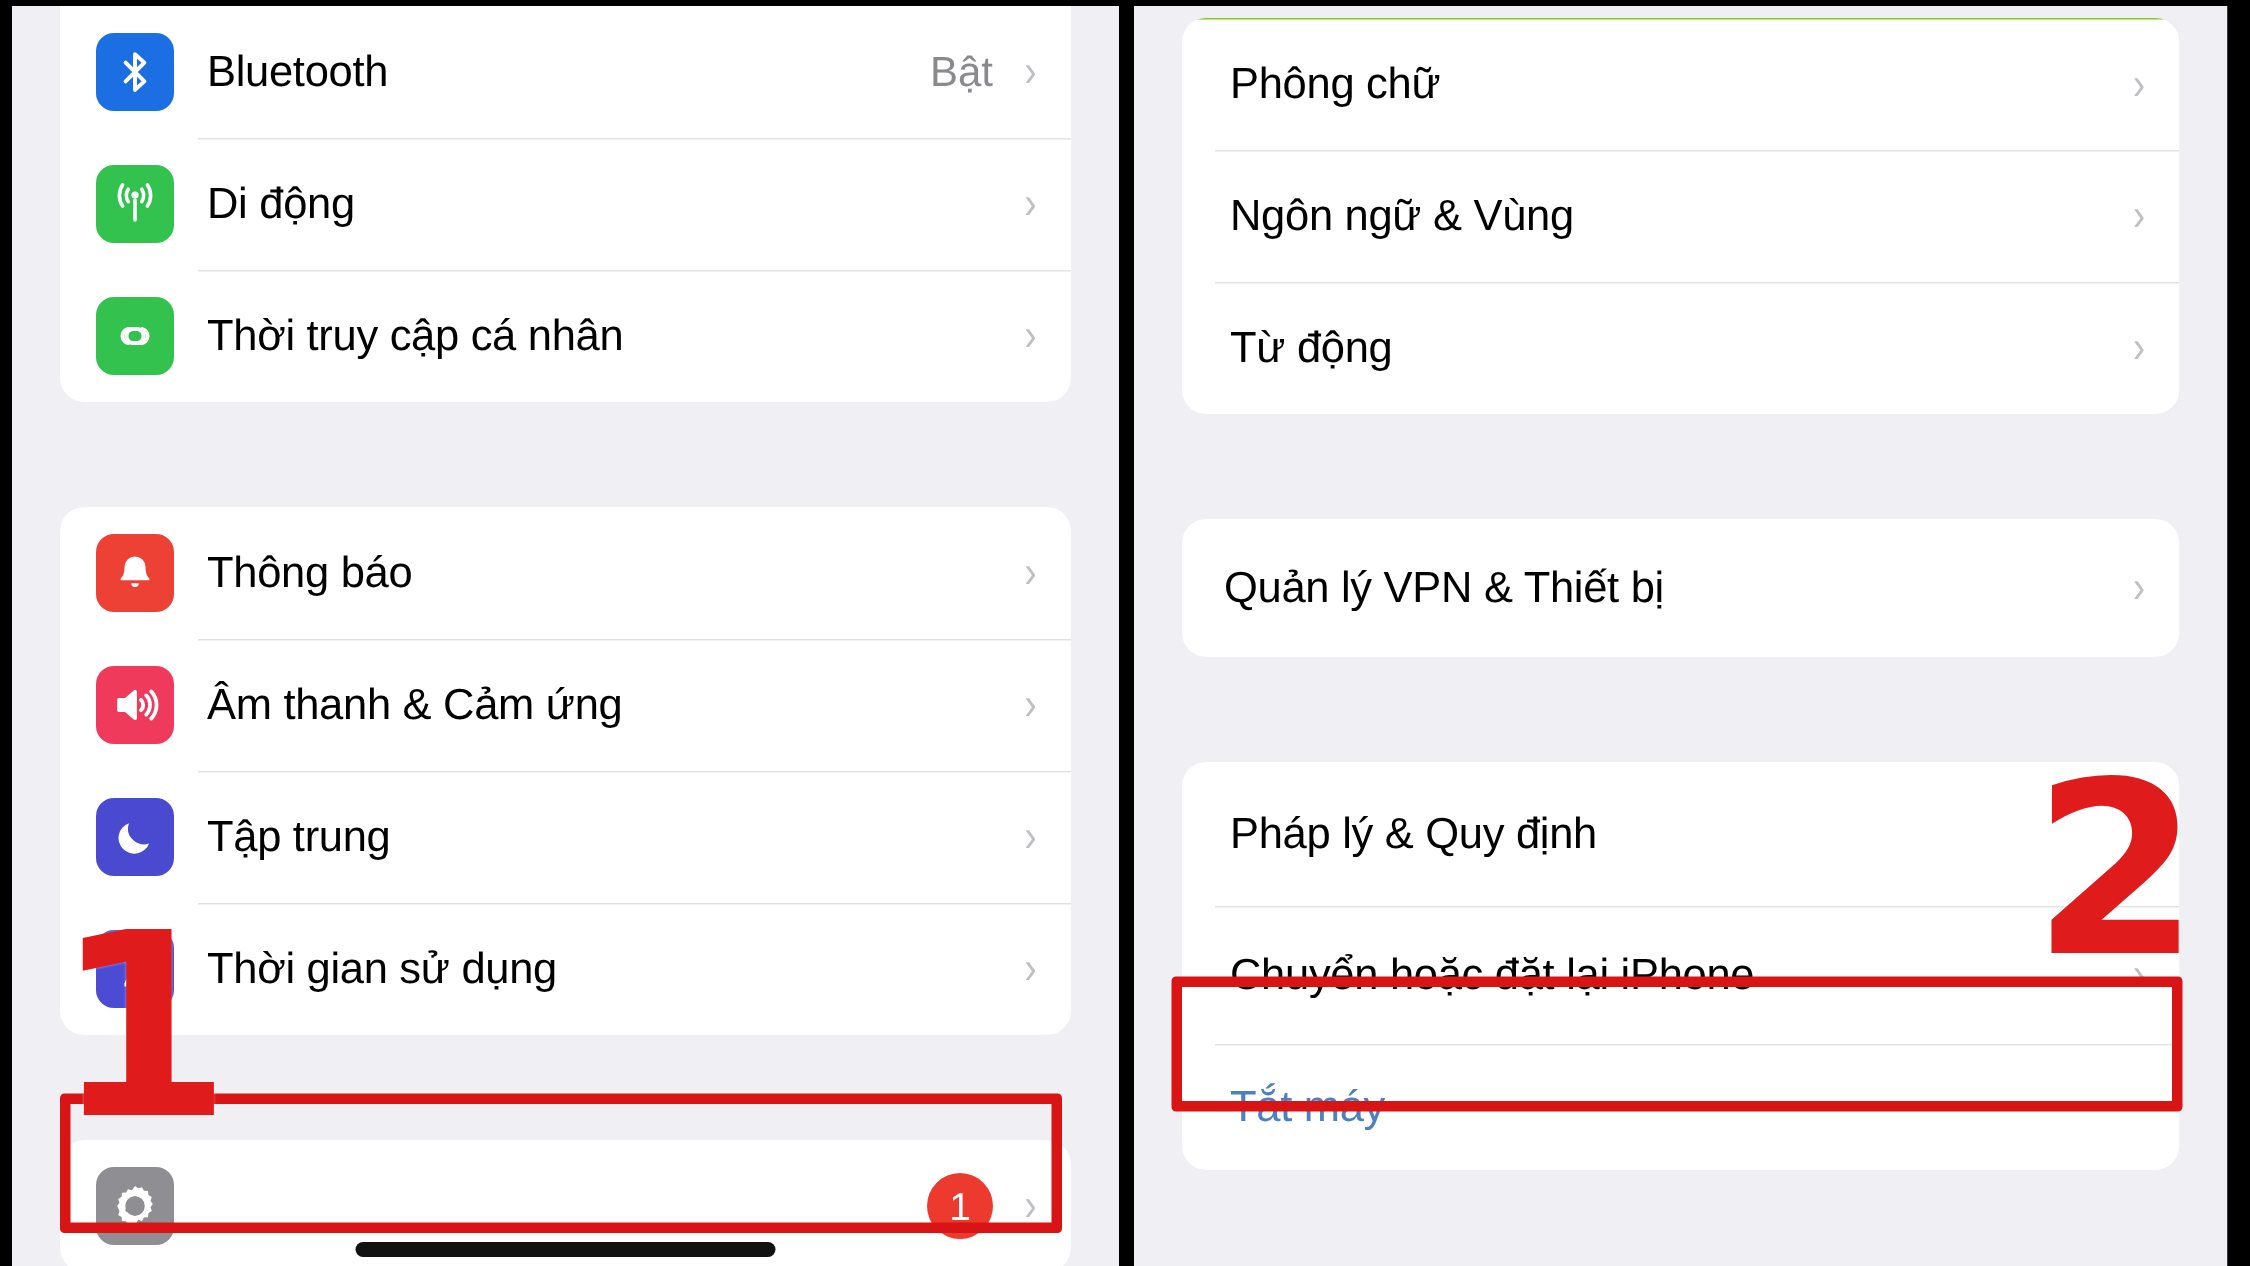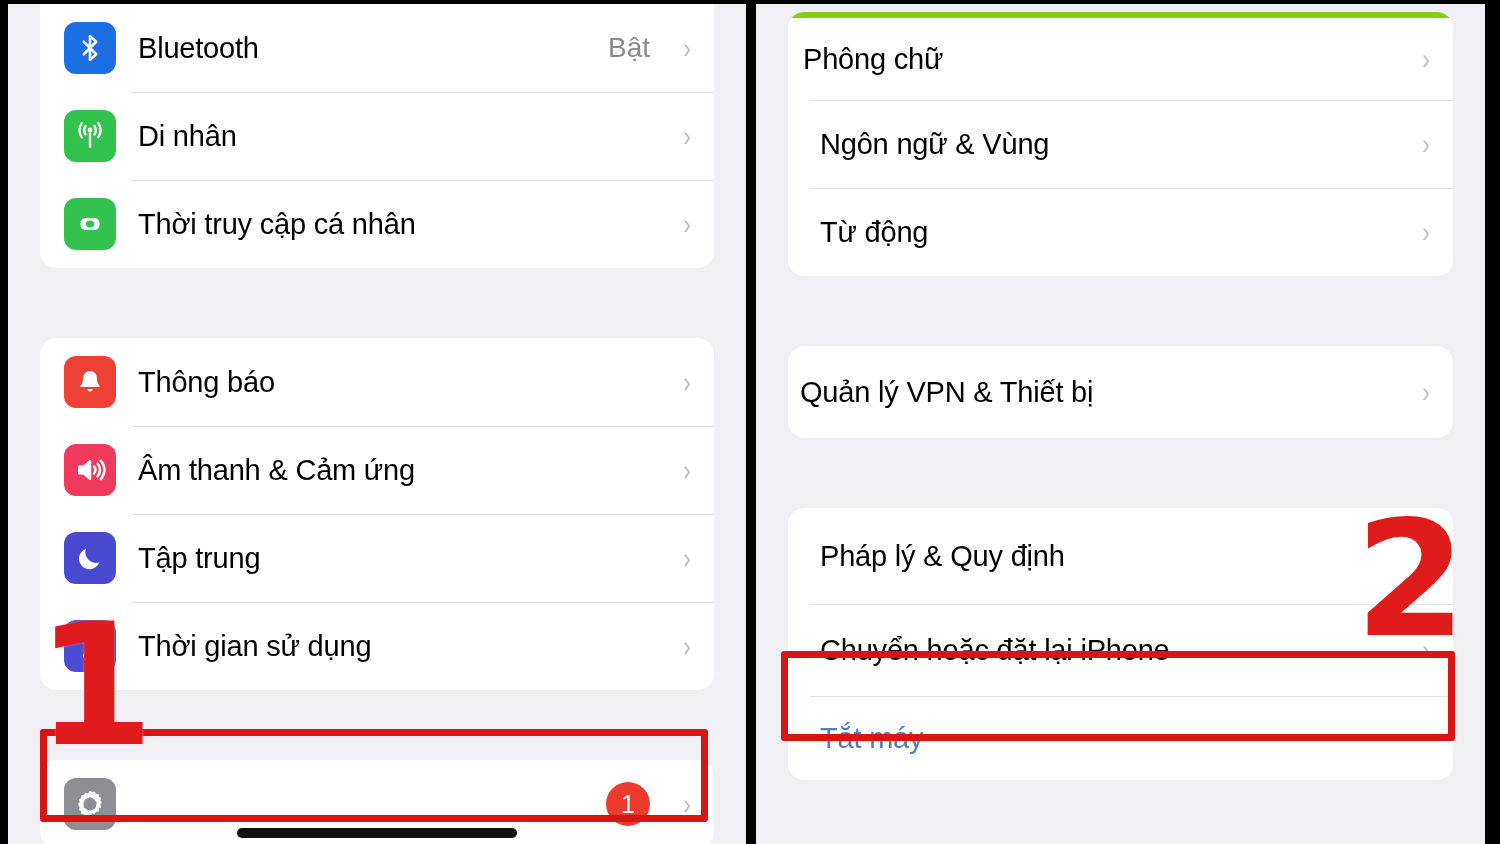--- a/index.html
+++ b/index.html
@@ -76,21 +76,21 @@
     color: #000;
     letter-spacing: -0.2px;
     white-space: nowrap;
   }
   .row-label.link { color: #4c80c0; }
 
   .row-right {
     margin-left: auto;
     display: flex;
     align-items: center;
-    gap: 32px;
+    gap: 20px;
   }
   .row-value {
     font-size: 28px;
     color: #8a8a8e;
   }
   .chev {
     font-size: 30px;
     color: #c0c0c4;
     line-height: 1;
     font-weight: 400;
@@ -172,21 +172,21 @@
         <span class="ico" style="background:#32c24d">
           <svg width="32" height="32" viewBox="0 0 24 24" fill="none" stroke="#fff" stroke-width="1.8" stroke-linecap="round">
             <line x1="12" y1="10" x2="12" y2="20"></line>
             <circle cx="12" cy="7.5" r="1.8" fill="#fff" stroke="none"></circle>
             <path d="M8.6 4.6a6 6 0 0 0 0 6.2"></path>
             <path d="M15.4 4.6a6 6 0 0 1 0 6.2"></path>
             <path d="M5.8 2.4a9.5 9.5 0 0 0 0 10.6"></path>
             <path d="M18.2 2.4a9.5 9.5 0 0 1 0 10.6"></path>
           </svg>
         </span>
-        <span class="row-label">Di nhân</span>
+        <span class="row-label">Di động</span>
         <span class="row-right">
           <span class="chev">›</span>
         </span>
       </div>
 
       <div class="row">
         <span class="ico" style="background:#32c24d">
           <svg width="32" height="32" viewBox="0 0 24 24" fill="none" stroke="#fff" stroke-width="2" stroke-linecap="round">
             <path d="M15.5 8.5a3.6 3.6 0 0 1 0 7h-5a3.6 3.6 0 0 1 0-7"></path>
             <path d="M8.5 15.5a3.6 3.6 0 0 1 0-7h5a3.6 3.6 0 0 1 0 7"></path>
@@ -278,21 +278,21 @@
     </div>
 
     <div class="home-indicator"></div>
   </div>
 
   <div class="panel panel--right">
 
     <div class="spacer-top"></div>
 
     <div class="card">
-      <div class="row no-icon" style="padding-left:15px;border-top:6px solid #84cc16">
+      <div class="row no-icon" style="padding-left:32px;border-top:1px solid #84cc16">
         <span class="row-label">Phông chữ</span>
         <span class="row-right">
           <span class="chev">›</span>
         </span>
       </div>
       <div class="row no-icon" style="padding-left:32px">
         <span class="row-label">Ngôn ngữ &amp; Vùng</span>
         <span class="row-right">
           <span class="chev">›</span>
         </span>
@@ -301,21 +301,21 @@
         <span class="row-label">Từ động</span>
         <span class="row-right">
           <span class="chev">›</span>
         </span>
       </div>
     </div>
 
     <div class="gap-lg"></div>
 
     <div class="card">
-      <div class="row no-icon" style="padding-left:12px;height:92px">
+      <div class="row no-icon" style="padding-left:28px;height:92px">
         <span class="row-label">Quản lý VPN &amp; Thiết bị</span>
         <span class="row-right">
           <span class="chev">›</span>
         </span>
       </div>
     </div>
 
     <div class="gap-lg"></div>
 
     <div class="card">

